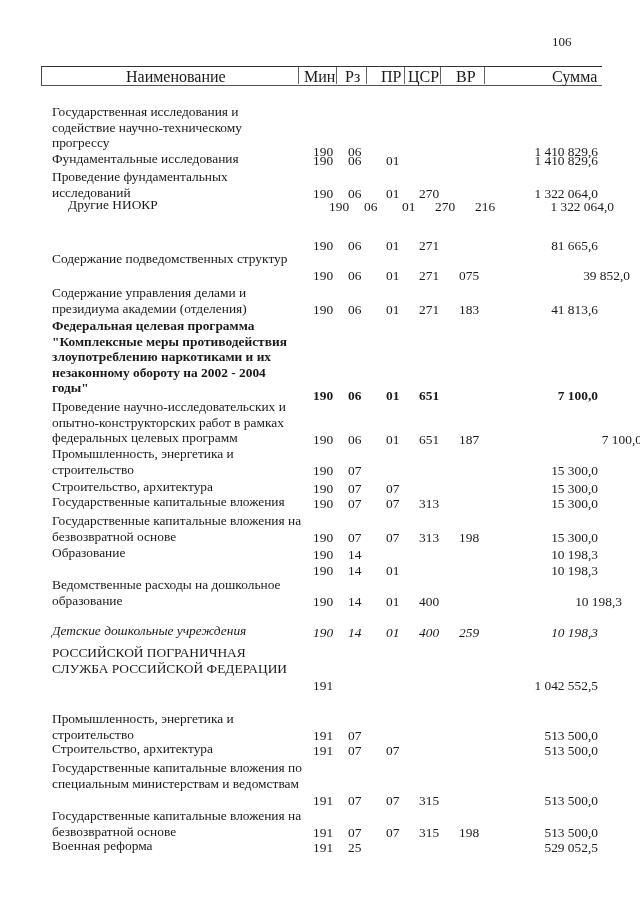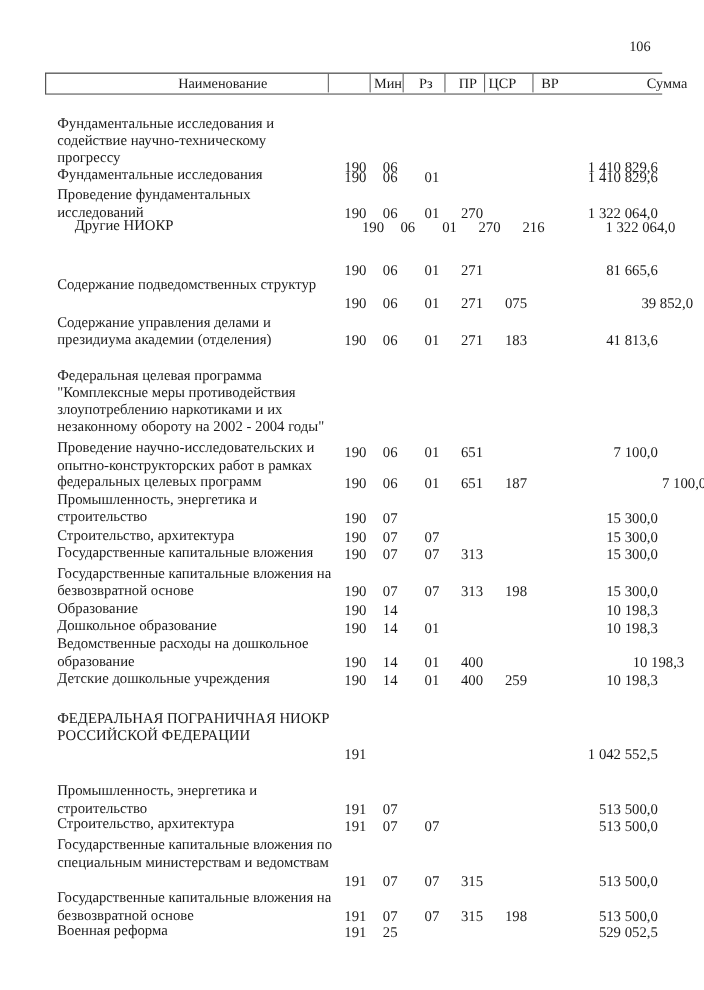--- a/index.html
+++ b/index.html
@@ -1,21 +1,21 @@
 <!DOCTYPE html>
 <html><head>
 <meta charset="utf-8">
 <style>
   html, body { margin:0; padding:0; background:#ffffff; }
   body { width:640px; height:900px; position:relative; overflow:hidden;
          font-family:"Liberation Serif", "DejaVu Serif", serif; color:#1a1a1a; font-size:13.4px; }
-  .page-num { position:absolute; left:552px; top:34px; font-size:13px;margin-left:20px; }
+  .page-num { position:absolute; left:552px; top:34px; font-size:13px; }
   .hdr { position:absolute; left:41px; top:66px; width:560px; height:18px;
          border-top:1px solid #333; border-bottom:1px solid #555; border-left:1px solid #444; }
-  .hdr span { position:absolute; top:1px; font-size:13px; white-space:nowrap;margin-left:36px; }
+  .hdr span { position:absolute; top:1px; font-size:16px; white-space:nowrap; }
   .vsep { position:absolute; top:0; height:17px; border-left:1px solid #666; }
   .row { position:absolute; left:0; width:640px; }
   .name { position:absolute; left:52px; width:250px; line-height:15.5px; }
   .cell { position:absolute; bottom:0; line-height:15.5px; white-space:nowrap; }
   .c-min { left:313px; } .c-rz { left:348px; } .c-pr { left:386px; }
   .c-csr { left:419px; } .c-vr { left:459px; }
   .c-sum { right:42px; text-align:right; }
 </style>
 </head>
 <body>
@@ -33,21 +33,21 @@
   <div class="vsep" style="left:362px"></div>
   <span style="left:366px">ЦСР</span>
   <div class="vsep" style="left:398px"></div>
   <span style="left:414px">ВР</span>
   <div class="vsep" style="left:442px"></div>
   <span style="left:510px">Сумма</span>
 </div>
 
 <div id="rows">
     <div class="row" style="top: 104px; height: 55px;">
-      <div class="name">Фундаментальные исследования и содействие научно-техническому прогрессу</div>
+      <div class="name">Государственная исследования и содействие научно-техническому прогрессу</div>
       <div class="cell c-min">190</div>
       <div class="cell c-rz">06</div>
       <div class="cell c-pr"></div>
       <div class="cell c-csr"></div>
       <div class="cell c-vr"></div>
       <div class="cell c-sum">1 410 829,6</div>
     </div>
     <div class="row" style="top: 151px; height: 17px;">
       <div class="name">Фундаментальные исследования</div>
       <div class="cell c-min">190</div>
@@ -94,21 +94,21 @@
     </div>
     <div class="row" style="top: 285px; height: 32px;">
       <div class="name">Содержание управления делами и президиума академии (отделения)</div>
       <div class="cell c-min">190</div>
       <div class="cell c-rz">06</div>
       <div class="cell c-pr">01</div>
       <div class="cell c-csr">271</div>
       <div class="cell c-vr">183</div>
       <div class="cell c-sum">41 813,6</div>
     </div>
-    <div class="row" style="top: 333px; height: 85px;">
+    <div class="row" style="top: 318px; height: 85px; font-weight: bold;">
       <div class="name">Федеральная целевая программа "Комплексные меры противодействия злоупотреблению наркотиками и их незаконному обороту на 2002 - 2004 годы"</div>
       <div class="cell c-min">190</div>
       <div class="cell c-rz">06</div>
       <div class="cell c-pr">01</div>
       <div class="cell c-csr">651</div>
       <div class="cell c-vr"></div>
       <div class="cell c-sum">7 100,0</div>
     </div>
     <div class="row" style="top: 399px; height: 48px; padding-left: 44px;">
       <div class="name">Проведение научно-исследовательских и опытно-конструкторских работ в рамках федеральных целевых программ</div>
@@ -158,48 +158,47 @@
     <div class="row" style="top: 545px; height: 17px;">
       <div class="name">Образование</div>
       <div class="cell c-min">190</div>
       <div class="cell c-rz">14</div>
       <div class="cell c-pr"></div>
       <div class="cell c-csr"></div>
       <div class="cell c-vr"></div>
       <div class="cell c-sum">10 198,3</div>
     </div>
     <div class="row" style="top: 561px; height: 17px;">
-      <div class="name">Дошкольное образование</div>
       <div class="cell c-min">190</div>
       <div class="cell c-rz">14</div>
       <div class="cell c-pr">01</div>
       <div class="cell c-csr"></div>
       <div class="cell c-vr"></div>
       <div class="cell c-sum">10 198,3</div>
     </div>
     <div class="row" style="top: 577px; height: 32px; padding-left: 24px;">
       <div class="name">Ведомственные расходы на дошкольное образование</div>
       <div class="cell c-min">190</div>
       <div class="cell c-rz">14</div>
       <div class="cell c-pr">01</div>
       <div class="cell c-csr">400</div>
       <div class="cell c-vr"></div>
       <div class="cell c-sum">10 198,3</div>
     </div>
-    <div class="row" style="top: 609px; height: 17px;">
+    <div class="row" style="top: 623px; height: 17px; font-style: italic;">
       <div class="name">Детские дошкольные учреждения</div>
       <div class="cell c-min">190</div>
       <div class="cell c-rz">14</div>
       <div class="cell c-pr">01</div>
       <div class="cell c-csr">400</div>
       <div class="cell c-vr">259</div>
       <div class="cell c-sum">10 198,3</div>
     </div>
     <div class="row" style="top: 645px; height: 48px;">
-      <div class="name">ФЕДЕРАЛЬНАЯ ПОГРАНИЧНАЯ НИОКР РОССИЙСКОЙ ФЕДЕРАЦИИ</div>
+      <div class="name">РОССИЙСКОЙ ПОГРАНИЧНАЯ СЛУЖБА РОССИЙСКОЙ ФЕДЕРАЦИИ</div>
       <div class="cell c-min">191</div>
       <div class="cell c-rz"></div>
       <div class="cell c-pr"></div>
       <div class="cell c-csr"></div>
       <div class="cell c-vr"></div>
       <div class="cell c-sum">1 042 552,5</div>
     </div>
     <div class="row" style="top: 711px; height: 32px;">
       <div class="name">Промышленность, энергетика и строительство</div>
       <div class="cell c-min">191</div>

